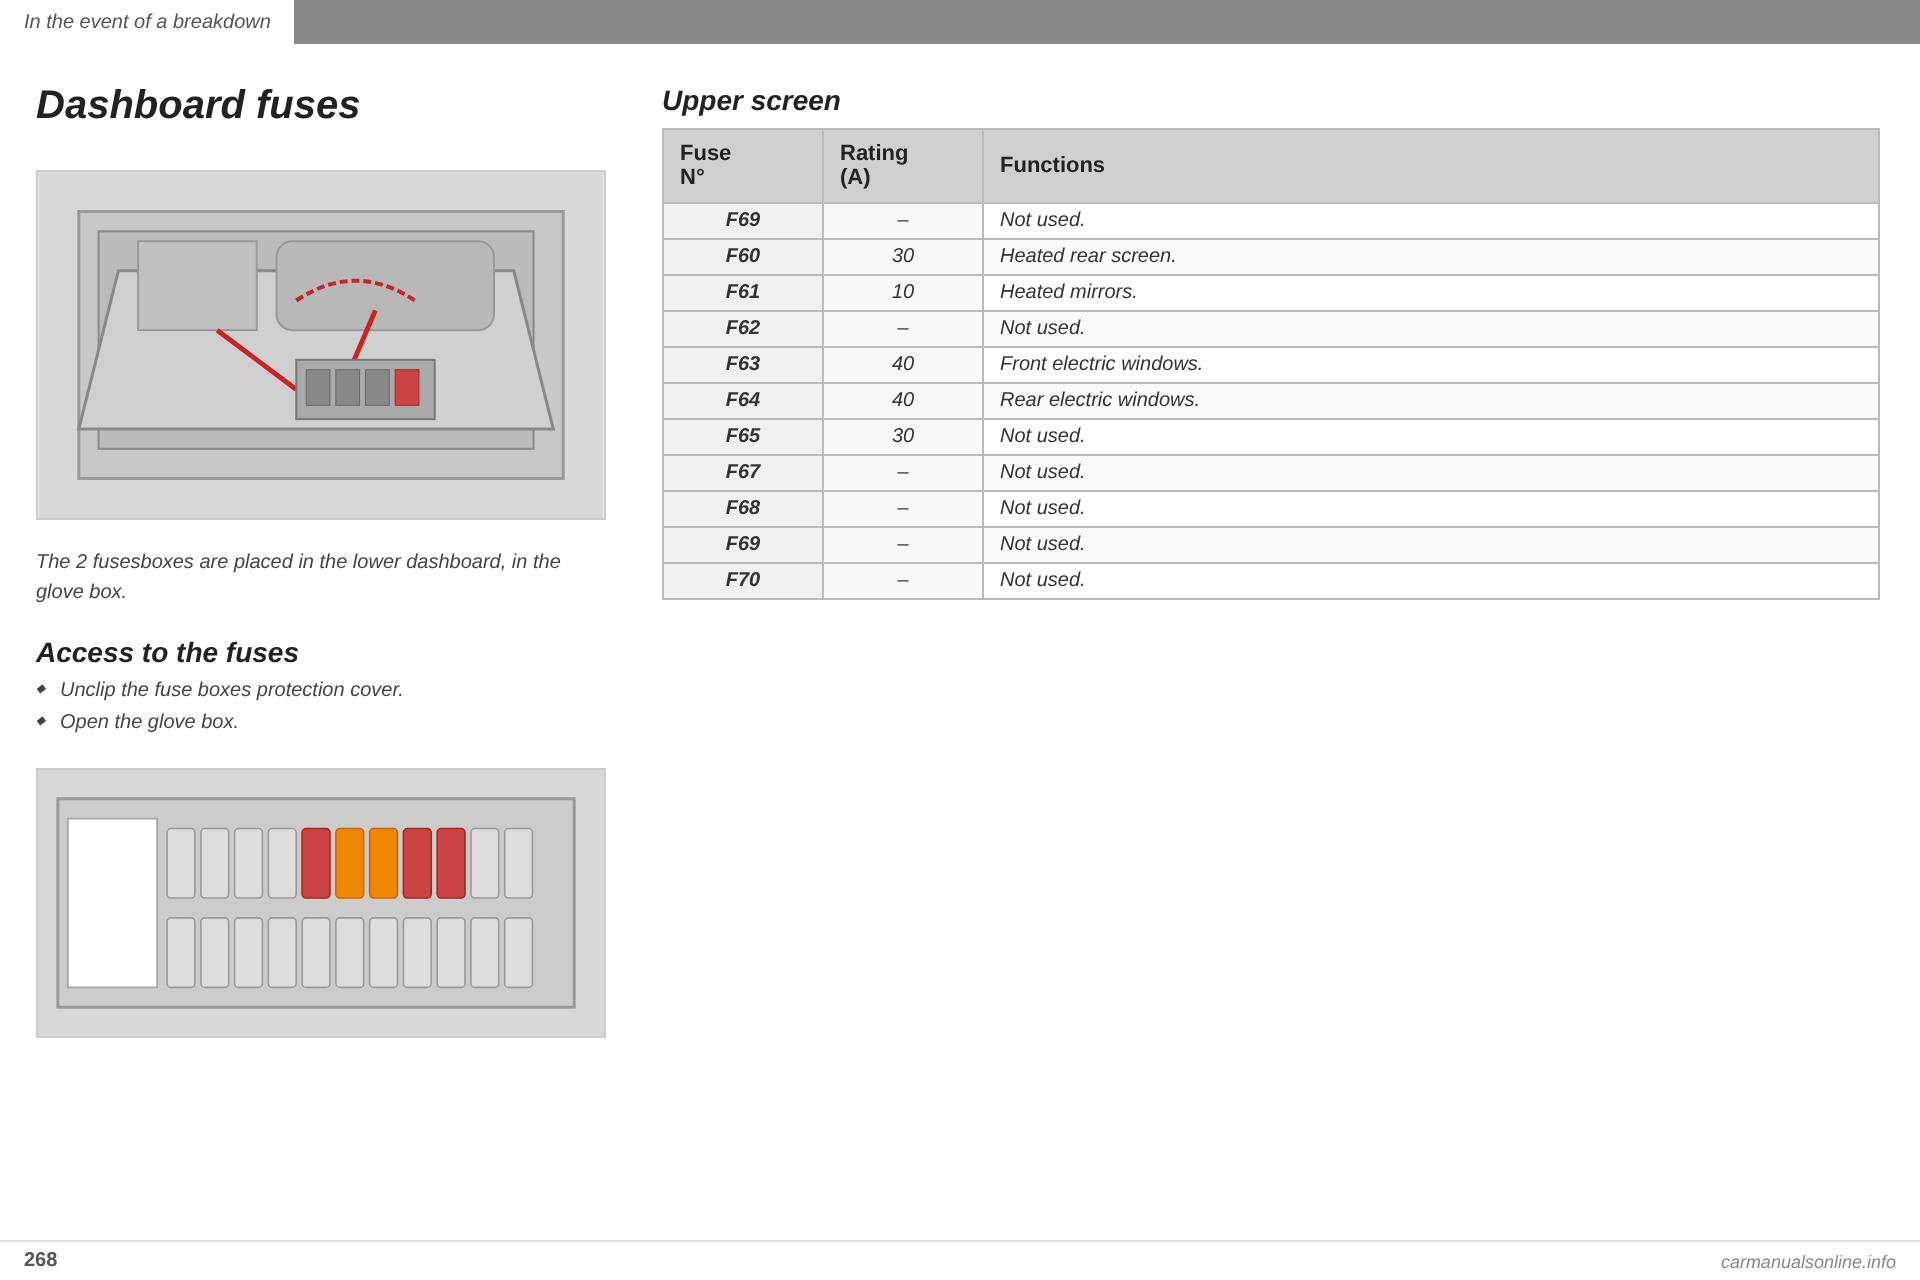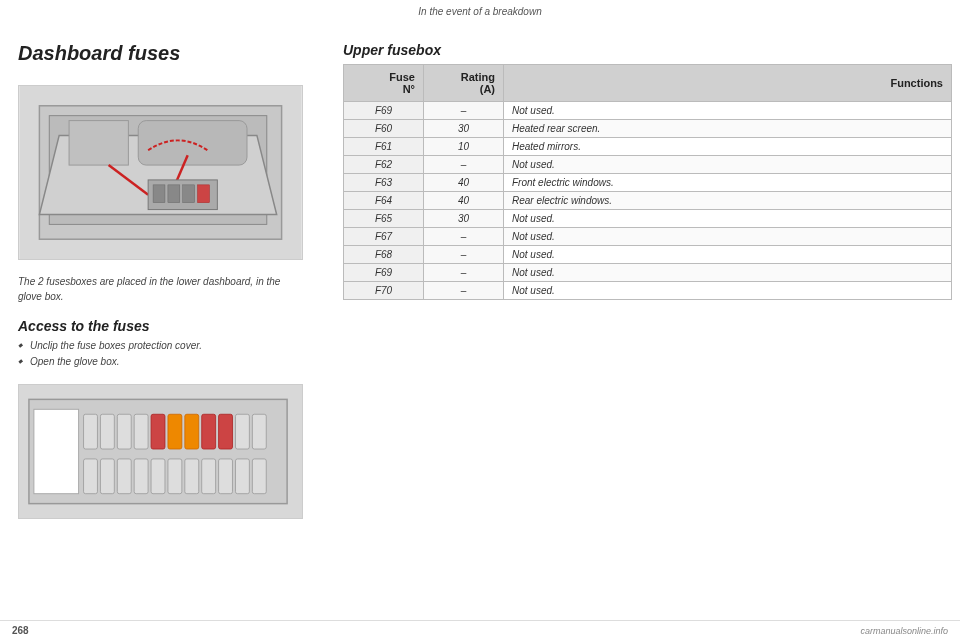--- a/index.html
+++ b/index.html
@@ -14,21 +14,20 @@
       position: relative;
     }
 
     
     .header-bar {
       position: absolute;
       top: 0; left: 0; right: 0;
       height: 22px;
       display: flex;
       align-items: center;
-      flex-direction: column;
     }
     .header-left {
       background: #fff;
       padding: 0 12px;
       height: 100%;
       display: flex;
       align-items: center;
       font-size: 10px;
       color: #555;
       font-style: italic;
@@ -38,22 +37,22 @@
       background: #888;
       height: 100%;
     }
 
     
     .main-content {
       position: absolute;
       top: 22px;
       left: 0; right: 0; bottom: 20px;
       display: flex;
-      padding: 20px 8px 10px 18px;
-      gap: 40px;
+      padding: 20px 20px 10px 18px;
+      gap: 28px;
     }
 
     
     .left-col {
       width: 285px;
       flex-shrink: 0;
       display: flex;
       flex-direction: column;
       gap: 14px;
     }
@@ -152,35 +151,35 @@
       width: 100%;
       border: 1px solid #bbb;
     }
 
     .fuse-table th {
       background: #d0d0d0;
       border: 1px solid #bbb;
       padding: 6px 8px;
       font-size: 11px;
       font-weight: bold;
-      text-align: right;
+      text-align: left;
       color: #222;
     }
 
     .fuse-table td {
       border: 1px solid #bbb;
       padding: 3px 8px;
       font-size: 10px;
       color: #333;
       font-style: italic;
     }
 
     .fuse-table td.fuse-no {
       text-align: center;
-      font-weight: normal;
+      font-weight: bold;
       background: #f0f0f0;
     }
 
     .fuse-table td.rating {
       text-align: center;
       background: #f8f8f8;
     }
 
     .fuse-table td.functions {
       background: #fff;
@@ -293,21 +292,21 @@
         <rect x="167" y="75" width="14" height="35" rx="2" fill="#ddd" stroke="#999" stroke-width="0.8"></rect>
         <rect x="184" y="75" width="14" height="35" rx="2" fill="#ddd" stroke="#999" stroke-width="0.8"></rect>
         <rect x="201" y="75" width="14" height="35" rx="2" fill="#ddd" stroke="#999" stroke-width="0.8"></rect>
         <rect x="218" y="75" width="14" height="35" rx="2" fill="#ddd" stroke="#999" stroke-width="0.8"></rect>
         <rect x="235" y="75" width="14" height="35" rx="2" fill="#ddd" stroke="#999" stroke-width="0.8"></rect>
       </svg>
     </div>
   </div>
 
   <div class="right-col">
-    <div class="upper-fusebox-title">Upper fusebox</div>
+    <div class="upper-fusebox-title">Upper screen</div>
 
     <table class="fuse-table">
       <thead>
         <tr>
           <th style="width:80px;">Fuse<br>N°</th>
           <th style="width:80px;">Rating<br>(A)</th>
           <th>Functions</th>
         </tr>
       </thead>
       <tbody id="fuse-table-body">

